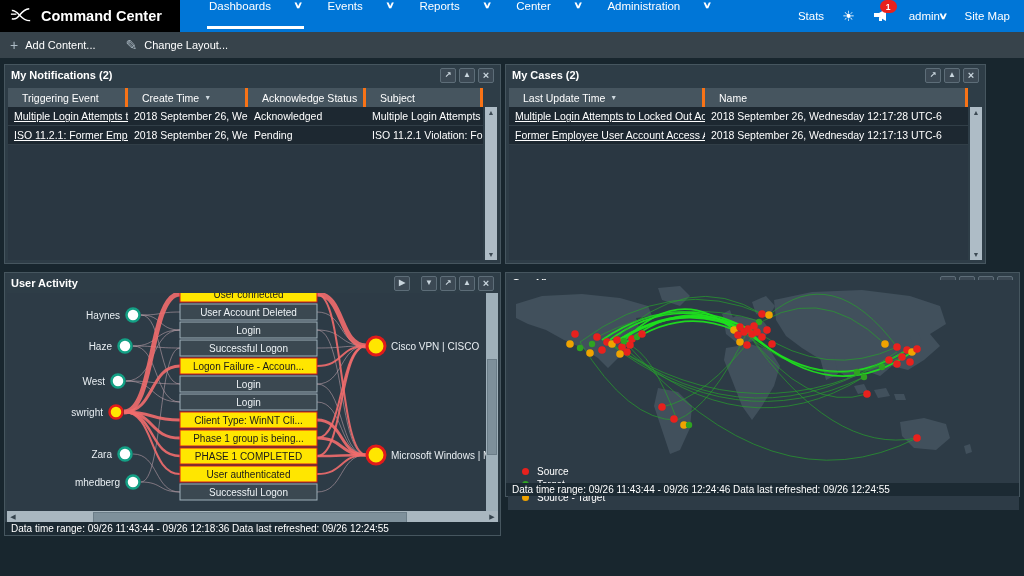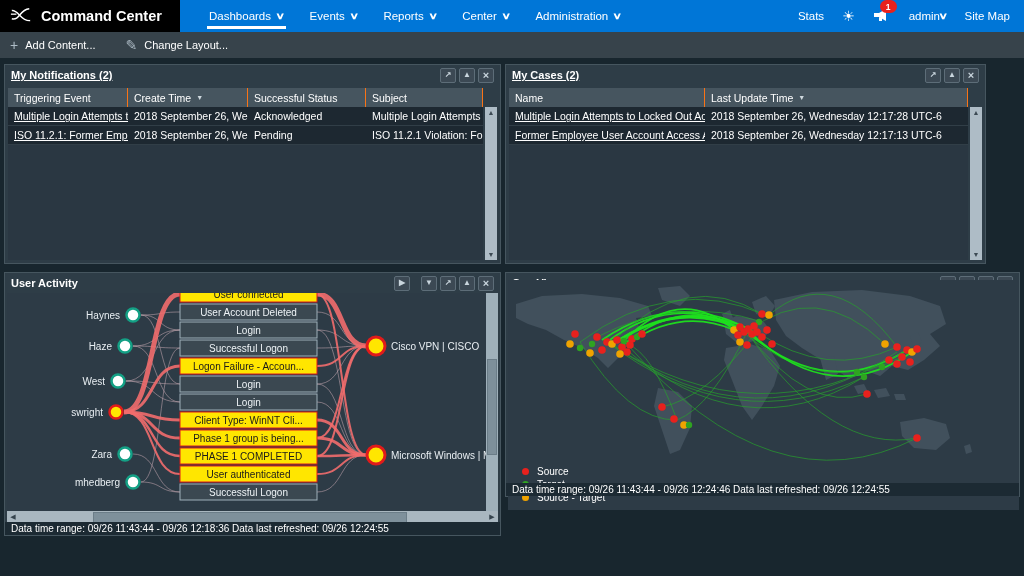--- a/index.html
+++ b/index.html
@@ -4,56 +4,56 @@
 <style>
   html,body{margin:0;padding:0}
   body{width:1024px;height:576px;position:relative;overflow:hidden;
        background:#18262e;color:#fff;font-family:"Liberation Sans",sans-serif;}
 
   
   .topnav{position:absolute;top:0;left:0;width:1024px;height:32px;background:#0076d7;display:flex;align-items:stretch;z-index:5}
   .logo{width:180px;background:#000;display:flex;align-items:center;gap:9px;padding-left:10px;box-sizing:border-box}
   .logo-text{font-weight:bold;font-size:14.5px;white-space:nowrap}
   #nav-items{display:flex;margin-left:16px}
-  .nav-item{position:relative;display:flex;align-items:center;gap:6px;padding:8px 13px;font-size:11.5px;cursor:pointer;white-space:nowrap}
+  .nav-item{position:relative;display:flex;align-items:flex-start;gap:24px;padding:0 13px;font-size:11.5px;cursor:pointer;white-space:nowrap}
   .nav-item.active::after{content:"";position:absolute;left:11px;right:11px;bottom:3px;height:3px;background:#fff}
   .chev{font-size:9px;font-weight:bold;transform:scaleX(1.5);display:inline-block}
   .nav-right{margin-left:auto;display:flex;align-items:center;gap:18px;padding-right:14px;font-size:11.5px}
   .ic-sun{font-size:14px;line-height:1}
   .megaphone-wrap{position:relative;width:18px;height:18px}
   .badge{position:absolute;top:-7px;right:-6px;min-width:13px;height:13px;border-radius:8px;background:#e8211d;color:#fff;
          font-size:8.5px;display:flex;align-items:center;justify-content:center;padding:0 2px;font-weight:bold}
 
   
   .toolbar{position:absolute;top:32px;left:0;width:1024px;height:26px;background:#37434b;display:flex;align-items:center;gap:30px;padding-left:10px;box-sizing:border-box}
   .tool-btn{display:flex;align-items:center;gap:7px;font-size:11px;cursor:pointer}
   .tool-ic{color:#aebcc6;font-size:14px;line-height:1}
 
   
   .panel{position:absolute;background:#2e3d47;border:1px solid #46565f;box-sizing:border-box}
   #p-notif{left:4px;top:64px;width:497px;height:200px}
   #p-cases{left:505px;top:64px;width:481px;height:200px}
   #p-ua{left:4px;top:272px;width:497px;height:264px}
   #p-geo{left:505px;top:272px;width:515px;height:225px}
   .ptitle{height:20px;display:flex;align-items:center;padding:0 6px;font-size:11px;font-weight:bold}
-  .underline{text-decoration:underline}
+  .underline{}
   .picons{margin-left:auto;display:flex;gap:3px;align-items:center}
   .pic{width:14px;height:13px;background:#3c4954;border:1px solid #5d6d78;color:#c9d5dd;font-size:8px;line-height:1;
        display:flex;align-items:center;justify-content:center;border-radius:2px;cursor:pointer}
   .pic.gap{margin-right:8px}
   .ic-play::before{content:"\25B6"}
   .ic-export::before{content:"\25BC"}
   .ic-detach::before{content:"\2197"}
   .ic-collapse::before{content:"\25B2"}
   .ic-close::before{content:"\00D7";font-size:11px}
 
   
   .table{position:absolute;left:3px;right:17px;top:23px;bottom:3px;background:#2a3742;overflow:hidden}
   .thead{display:grid;height:19px;background:#46555f;font-size:10.5px}
-  .th{display:flex;align-items:center;padding:0 6px;border-right:1px solid #f97316;white-space:nowrap;overflow:hidden;cursor:pointer}
+  .th{display:flex;align-items:center;padding:0 14px;border-right:3px solid #f97316;white-space:nowrap;overflow:hidden;cursor:pointer}
   .sortmark{font-size:7px;margin-left:5px;color:#cfd9df}
   .trow{display:grid;height:18px;background:#1d2831;border-bottom:1px solid #313e47;font-size:10.5px}
   .td{display:flex;align-items:center;padding:0 6px;white-space:nowrap;overflow:hidden}
   .link{text-decoration:underline;cursor:pointer}
   .cols-notif{grid-template-columns:120px 120px 118px 1fr}
   .cols-cases{grid-template-columns:196px 1fr}
   .vscroll{position:absolute;right:3px;top:42px;bottom:3px;width:12px;background:#aebcc6}
   .vscroll .up,.vscroll .dn{position:absolute;left:0;width:12px;height:11px;color:#3c4a54;font-size:7px;display:flex;align-items:center;justify-content:center}
   .vscroll .up{top:0}.vscroll .dn{bottom:0}
 
@@ -143,21 +143,21 @@
     <span class="picons">
       <span class="pic ic-detach"></span>
       <span class="pic ic-collapse"></span>
       <span class="pic ic-close"></span>
     </span>
   </div>
   <div class="table">
     <div class="thead cols-notif" id="notif-head">
         <div class="th">Triggering Event</div>
         <div class="th">Create Time<span class="sortmark">▼</span></div>
-        <div class="th">Successful Status</div>
+        <div class="th">Acknowledge Status</div>
         <div class="th">Subject</div>
       </div>
     <div id="notif-body">
         <div class="trow cols-notif">
           <div class="td link">Multiple Login Attempts to ...</div>
           <div class="td">2018 September 26, Wedne...</div>
           <div class="td">Acknowledged</div>
           <div class="td">Multiple Login Attempts to ...</div>
         </div>
         <div class="trow cols-notif">
@@ -178,22 +178,22 @@
   <div class="ptitle">
     <span class="underline">My Cases (2)</span>
     <span class="picons">
       <span class="pic ic-detach"></span>
       <span class="pic ic-collapse"></span>
       <span class="pic ic-close"></span>
     </span>
   </div>
   <div class="table">
     <div class="thead cols-cases" id="cases-head">
+        <div class="th">Last Update Time<span class="sortmark">▼</span></div>
         <div class="th">Name</div>
-        <div class="th">Last Update Time<span class="sortmark">▼</span></div>
       </div>
     <div id="cases-body">
         <div class="trow cols-cases">
           <div class="td link">Multiple Login Attempts to Locked Out Accou...</div>
           <div class="td">2018 September 26, Wednesday 12:17:28 UTC-6</div>
         </div>
         <div class="trow cols-cases">
           <div class="td link">Former Employee User Account Access Attem...</div>
           <div class="td">2018 September 26, Wednesday 12:17:13 UTC-6</div>
         </div>

